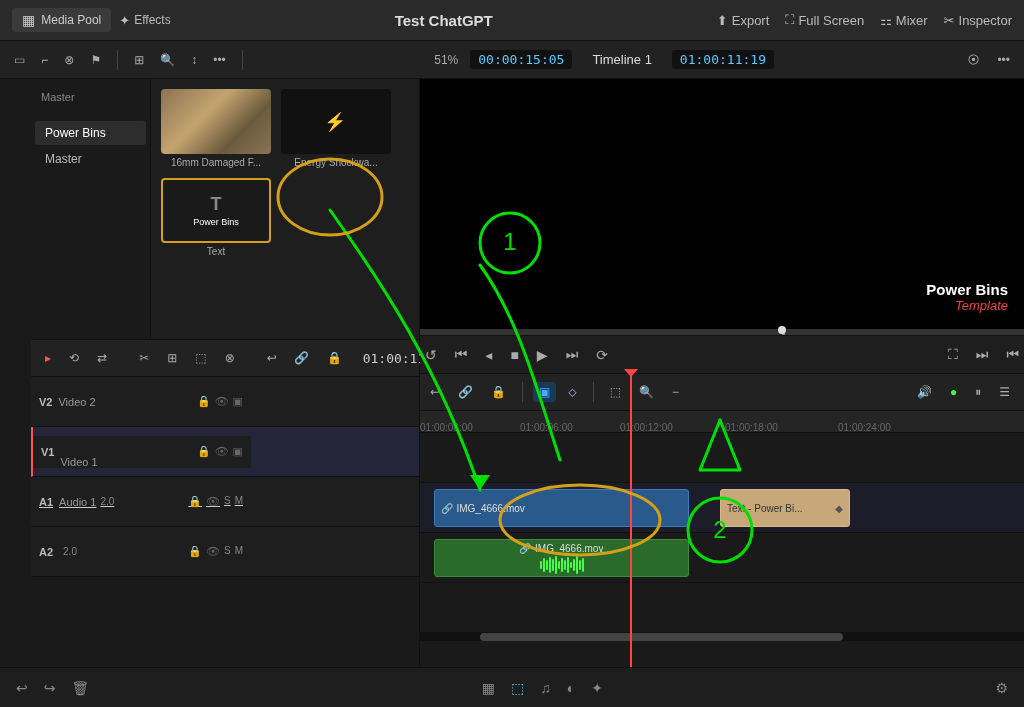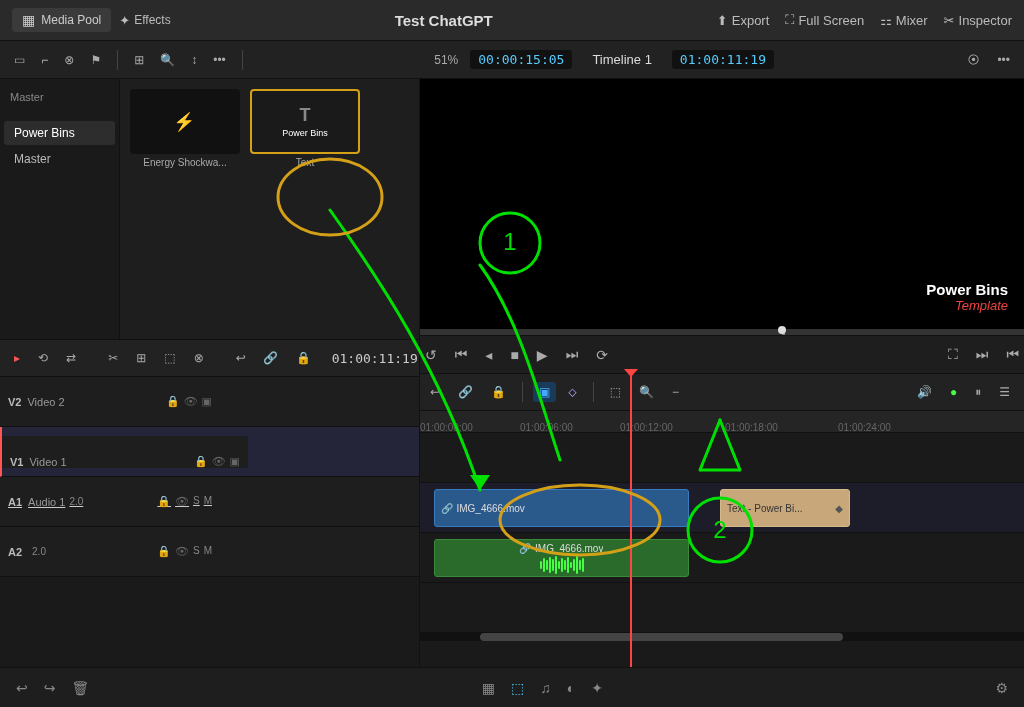--- a/index.html
+++ b/index.html
@@ -45,20 +45,21 @@
       display: flex;
       height: calc(707px - 41px - 38px - 40px);
     }
 
     
     .left-panel {
       width: 420px;
       display: flex;
       flex-direction: column;
       border-right: 1px solid #111;
+      padding-left: 31px;
     }
 
     
     .media-pool-area {
       background: #1e1e1e;
       display: flex;
       height: 260px;
     }
     .media-sidebar {
       width: 120px;
@@ -369,20 +370,24 @@
 
         <div class="media-sidebar">
           <div class="media-sidebar-label">Master</div>
           <div style="height:12px;"></div>
           <div class="media-sidebar-item active">Power Bins</div>
           <div class="media-sidebar-item">Master</div>
         </div>
 
         <div class="media-grid">
 
+          <div class="media-item">
+            <div class="media-thumb thumb-16mm"></div>
+            <div class="media-thumb-label">16mm Damaged F...</div>
+          </div>
 
           <div class="media-item">
             <div class="media-thumb thumb-energy">
               <span class="energy-icon">⚡</span>
             </div>
             <div class="media-thumb-label">Energy Shockwa...</div>
           </div>
 
 
           <div class="media-item">
@@ -420,21 +425,21 @@
             <span style="color:#999; font-size:11px;">Video 2</span>
             <div class="track-icons">
               <span class="track-icon">🔒</span>
               <span class="track-icon">👁</span>
               <span class="track-icon">▣</span>
             </div>
           </div>
         </div>
 
         <div style="height:50px; display:flex; align-items:center; background:#25253a; border-bottom:1px solid #111; border-left:2px solid #f55;">
-          <div class="track-header" style="width:246px; border-right:none;align-items:flex-end;">
+          <div class="track-header" style="width:218px; border-right:none;">
             <span class="track-label">V1</span>
             <span style="color:#999; font-size:11px;margin-top:20px;">Video 1</span>
             <div class="track-icons">
               <span class="track-icon">🔒</span>
               <span class="track-icon">👁</span>
               <span class="track-icon">▣</span>
             </div>
           </div>
         </div>
 

